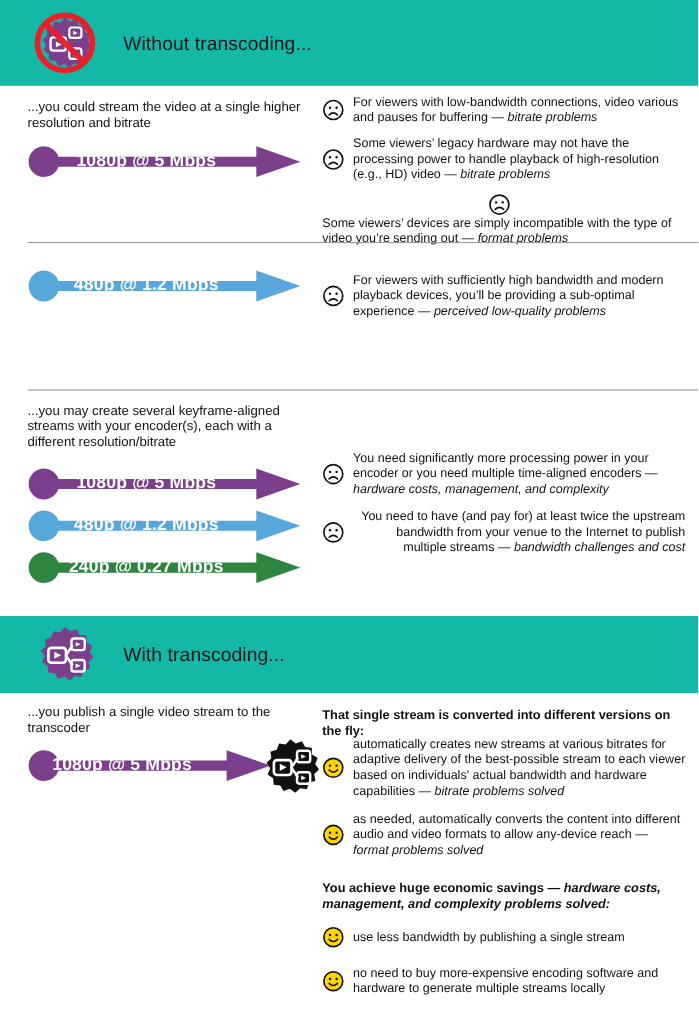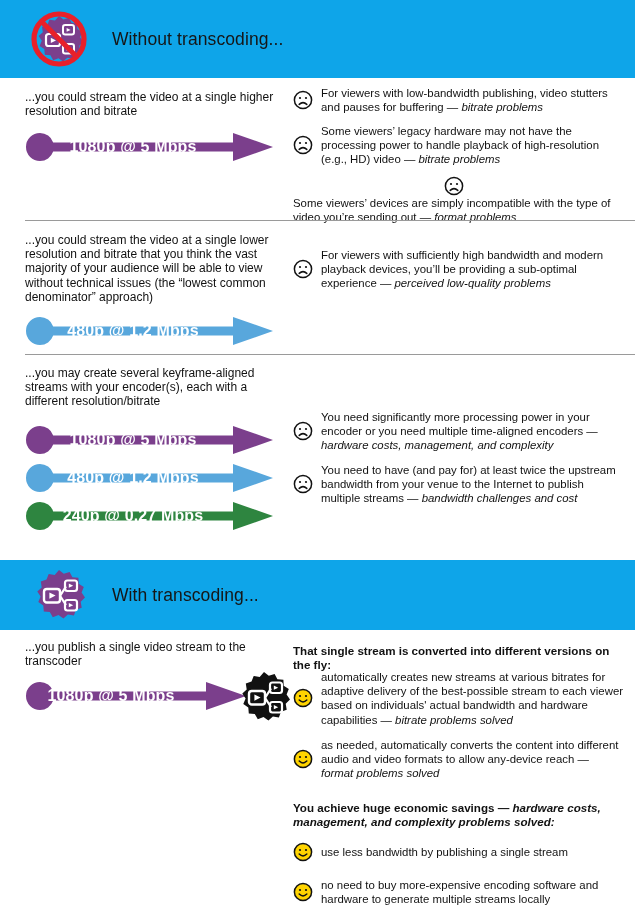--- a/index.html
+++ b/index.html
@@ -10,21 +10,21 @@
     font-family: "Liberation Sans", sans-serif;
     color: #1a1a1a;
     overflow: hidden;
   }
   .page { position: relative; width: 635px; height: 919px; }
 
   
   .band {
     position: absolute;
     left: 0; right: 0;
-    background: #0ea5e9;
+    background: #14b8a6;
     display: flex;
     align-items: center;
   }
   .band-icon {
     position: relative;
     width: 62px; height: 62px;
     margin-left: 28px;
     flex: 0 0 auto;
   }
   .band-title {
@@ -126,21 +126,21 @@
   <div class="right-col" style="top:0;">
     <div class="bullet" style="top:86px;">
       <span class="face">
         <svg width="20" height="20" viewBox="0 0 20 20">
           <circle cx="10" cy="10" r="8.6" fill="#fff" stroke="#111" stroke-width="1.5"></circle>
           <circle cx="7" cy="8" r="1.1" fill="#111"></circle>
             <circle cx="13" cy="8" r="1.1" fill="#111"></circle>
           <path d="M6.2 14.4 q3.8-3.6 7.6 0" fill="none" stroke="#111" stroke-width="1.5" stroke-linecap="round"></path>
         </svg>
       </span>
-      <span class="btext"><span>For viewers with low-bandwidth publishing, video stutters and pauses for buffering — </span><i>bitrate problems</i></span>
+      <span class="btext"><span>For viewers with low-bandwidth connections, video various and pauses for buffering — </span><i>bitrate problems</i></span>
     </div>
     <div class="bullet" style="top:124px;align-items:center;">
       <span class="face">
         <svg width="20" height="20" viewBox="0 0 20 20">
           <circle cx="10" cy="10" r="8.6" fill="#fff" stroke="#111" stroke-width="1.5"></circle>
           <circle cx="7" cy="8" r="1.1" fill="#111"></circle>
             <circle cx="13" cy="8" r="1.1" fill="#111"></circle>
           <path d="M6.2 14.4 q3.8-3.6 7.6 0" fill="none" stroke="#111" stroke-width="1.5" stroke-linecap="round"></path>
         </svg>
       </span>
@@ -155,21 +155,20 @@
           <path d="M6.2 14.4 q3.8-3.6 7.6 0" fill="none" stroke="#111" stroke-width="1.5" stroke-linecap="round"></path>
         </svg>
       </span>
       <span class="btext"><span>Some viewers’ devices are simply incompatible with the type of video you’re sending out — </span><i>format problems</i></span>
     </div>
   </div>
 
   <div class="divider" style="top:220px;"></div>
 
   <div class="left-col" style="top:233px;">
-    <div class="blurb">...you could stream the video at a single lower resolution and bitrate that you think the vast majority of your audience will be able to view without technical issues (the “lowest common denominator” approach)</div>
     <div class="arrow" style="margin-top:12px;">
       <svg width="250" height="30" viewBox="0 0 250 30">
         <path fill="#58A7DC" d="M15 1 a14 14 0 0 0 0 28 a14 14 0 0 0 13.2-9.4 L208 19.6 L208 29 L248 15 L208 1 L208 10.4 L28.2 10.4 A14 14 0 0 0 15 1 z"></path>
       </svg>
       <div class="arrow-label">480p @ 1.2 Mbps</div>
     </div>
   </div>
 
   <div class="right-col" style="top:0;">
     <div class="bullet" style="top:248px;">
@@ -214,21 +213,21 @@
       <span class="face">
         <svg width="20" height="20" viewBox="0 0 20 20">
           <circle cx="10" cy="10" r="8.6" fill="#fff" stroke="#111" stroke-width="1.5"></circle>
           <circle cx="7" cy="8" r="1.1" fill="#111"></circle>
             <circle cx="13" cy="8" r="1.1" fill="#111"></circle>
           <path d="M6.2 14.4 q3.8-3.6 7.6 0" fill="none" stroke="#111" stroke-width="1.5" stroke-linecap="round"></path>
         </svg>
       </span>
       <span class="btext"><span>You need significantly more processing power in your encoder or you need multiple time-aligned encoders — </span><i>hardware costs, management, and complexity</i></span>
     </div>
-    <div class="bullet" style="top:463px;">
+    <div class="bullet" style="top:463px;text-align:right;">
       <span class="face">
         <svg width="20" height="20" viewBox="0 0 20 20">
           <circle cx="10" cy="10" r="8.6" fill="#fff" stroke="#111" stroke-width="1.5"></circle>
           <circle cx="7" cy="8" r="1.1" fill="#111"></circle>
             <circle cx="13" cy="8" r="1.1" fill="#111"></circle>
           <path d="M6.2 14.4 q3.8-3.6 7.6 0" fill="none" stroke="#111" stroke-width="1.5" stroke-linecap="round"></path>
         </svg>
       </span>
       <span class="btext"><span>You need to have (and pay for) at least twice the upstream bandwidth from your venue to the Internet to publish multiple streams — </span><i>bandwidth challenges and cost</i></span>
     </div>

